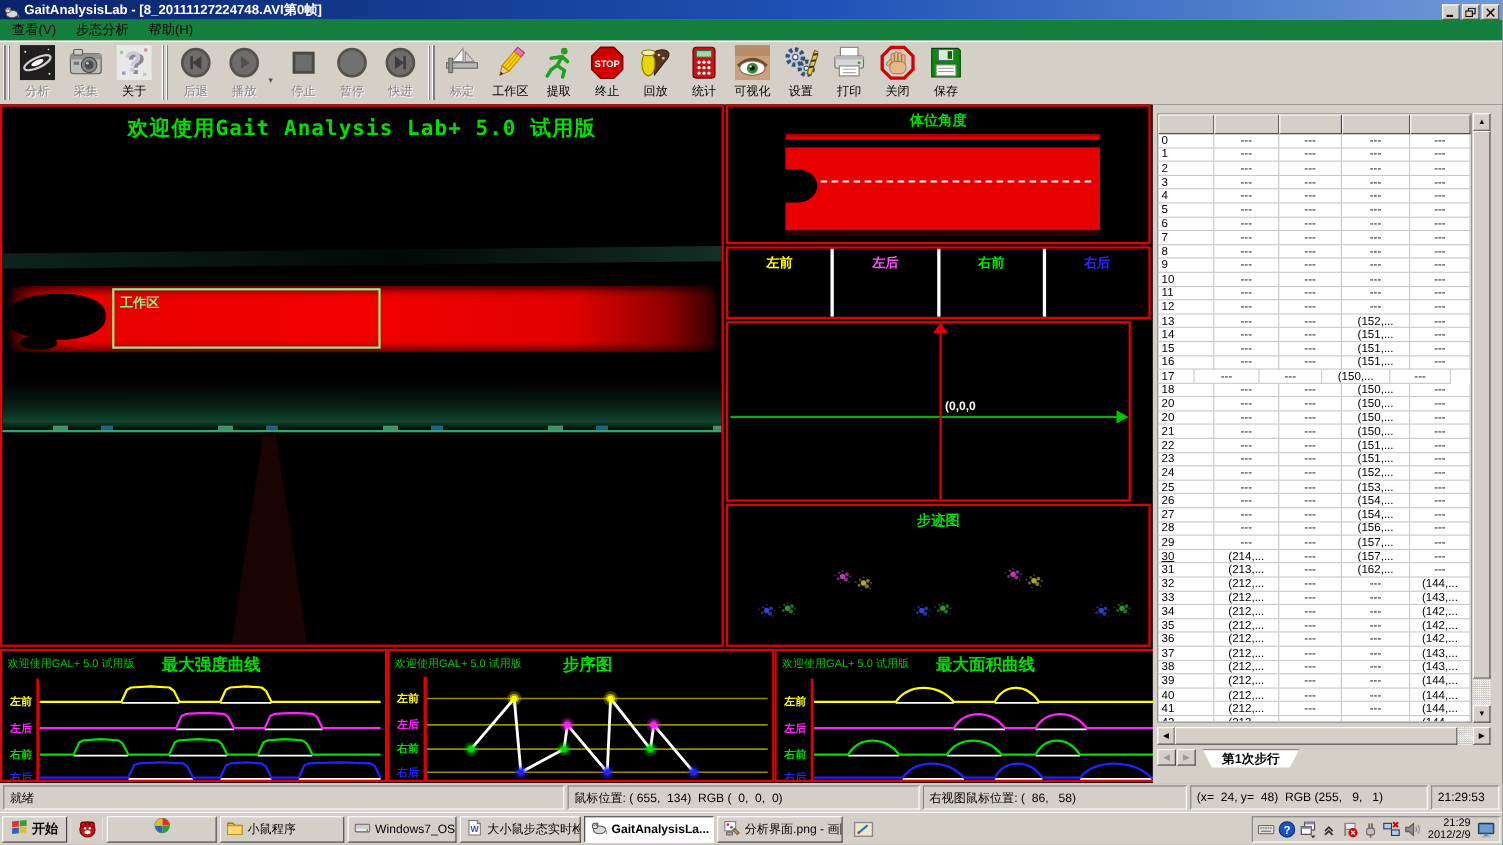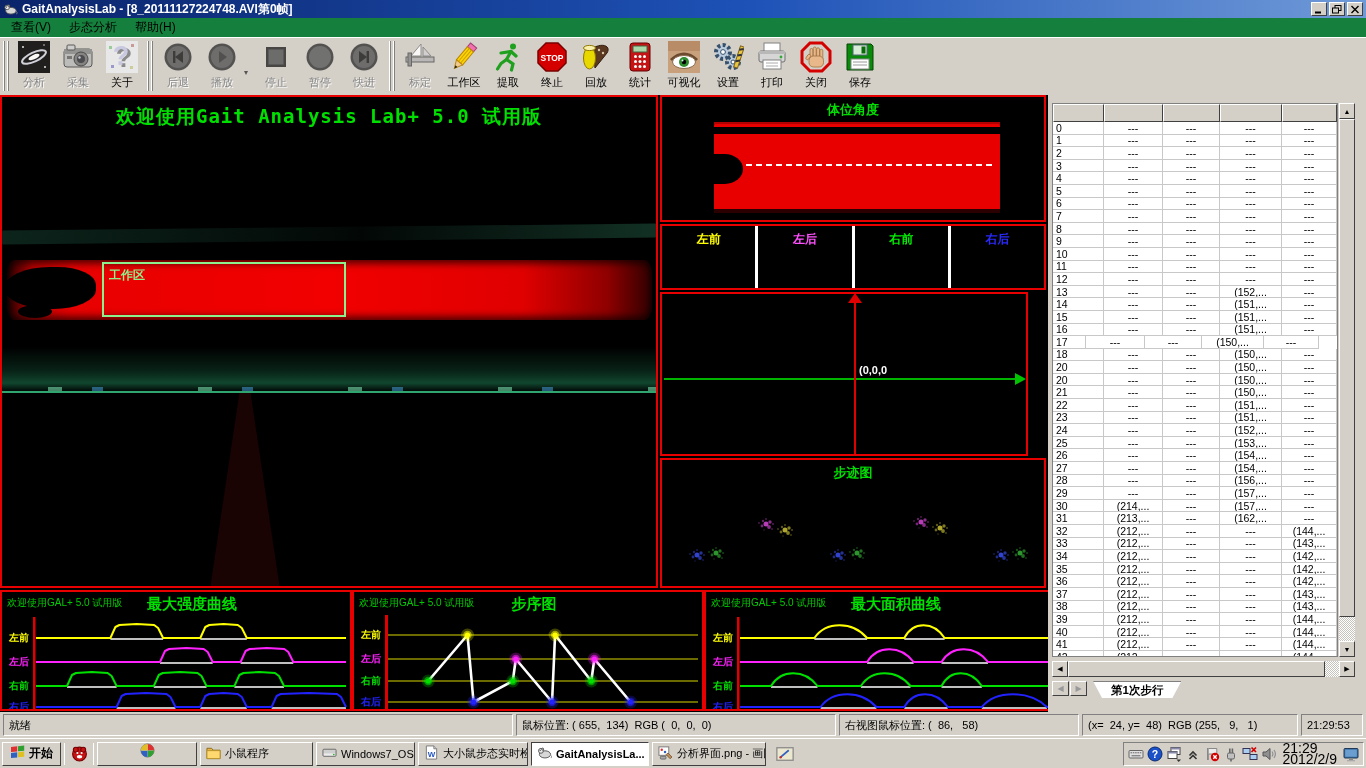--- a/index.html
+++ b/index.html
@@ -1,21 +1,21 @@
 <!DOCTYPE html>
 <html><head>
 <meta charset="utf-8">
 <style>
 *{margin:0;padding:0;box-sizing:border-box}
 html,body{width:1366px;height:768px;overflow:hidden}
 body{font-family:"Liberation Sans",sans-serif;background:#d4d0c8;-webkit-font-smoothing:none}
 .screen{position:relative;width:1366px;height:768px;background:#d4d0c8;overflow:hidden}
 
 
-.titlebar{position:absolute;top:0;left:0;right:0;height:18px;background:linear-gradient(90deg,#0a246a 0%,#1e52b7 55%,#6f9ad8 100%);display:flex;align-items:center;padding:0 3px;color:#fff;font-weight:bold;font-size:12px;white-space:nowrap}
+.titlebar{position:absolute;top:0;left:0;right:0;height:18px;background:linear-gradient(90deg,#0a246a 0%,#1e52b7 55%,#6f9ad8 100%);display:flex;align-items:flex-end;padding:0 3px;color:#fff;font-weight:bold;font-size:12px;white-space:nowrap}
 .ticon{width:15px;height:14px;margin-right:4px;flex:none}
 .ticon svg{width:100%;height:100%}
 .winbtns{margin-left:auto;display:flex;gap:2px}
 .winbtn{width:16px;height:14px;background:#d4d0c8;border:1px solid;border-color:#fff #404040 #404040 #fff;display:flex;align-items:center;justify-content:center}
 .winbtn svg{width:10px;height:9px}
 
 
 .menubar{position:absolute;top:18px;left:0;right:0;height:19px;background:#15803d;display:flex;align-items:center;font-size:12px;padding-left:2px}
 .menu-item{padding:1px 9px}
 
@@ -119,21 +119,21 @@
 .qlbox svg{width:17px;height:17px}
 .tsep{width:1px;height:22px;background:#808080;border-right:1px solid #fff;flex:none}
 .taskbtn{height:24px;background:#d4d0c8;border:1px solid;border-color:#fff #404040 #404040 #fff;display:flex;align-items:center;gap:4px;padding:0 5px;font-size:11px;overflow:hidden;white-space:nowrap;flex:none}
 .taskbtn svg{width:15px;height:15px;flex:none}
 .taskbtn.active{background:#fff;border-color:#404040 #fff #fff #404040;font-weight:bold}
 .loneicon{width:20px;height:20px;flex:none;margin-left:6px}
 .loneicon svg{width:100%;height:100%}
 .tray{margin-left:auto;height:24px;border:1px solid;border-color:#808080 #fff #fff #808080;display:flex;align-items:center;gap:3px;padding:0 4px;flex:none}
 .trayicon{width:16px;height:16px}
 .trayicon svg{width:100%;height:100%}
-.clock{font-size:14px;line-height:11px;text-align:left;padding:0 3px;white-space:nowrap}
+.clock{font-size:10px;line-height:11px;text-align:right;padding:0 3px;white-space:nowrap}
 </style>
 </head>
 <body>
 
 <div class="screen">
 
   <div class="titlebar">
     <span class="ticon" id="appIcon"><svg viewBox="0 0 16 16">
           <ellipse cx="8.5" cy="10" rx="6" ry="3.8" fill="#d8d8d8" stroke="#555"></ellipse>
           <circle cx="4.2" cy="6.2" r="2.6" fill="#ececec" stroke="#555"></circle>

